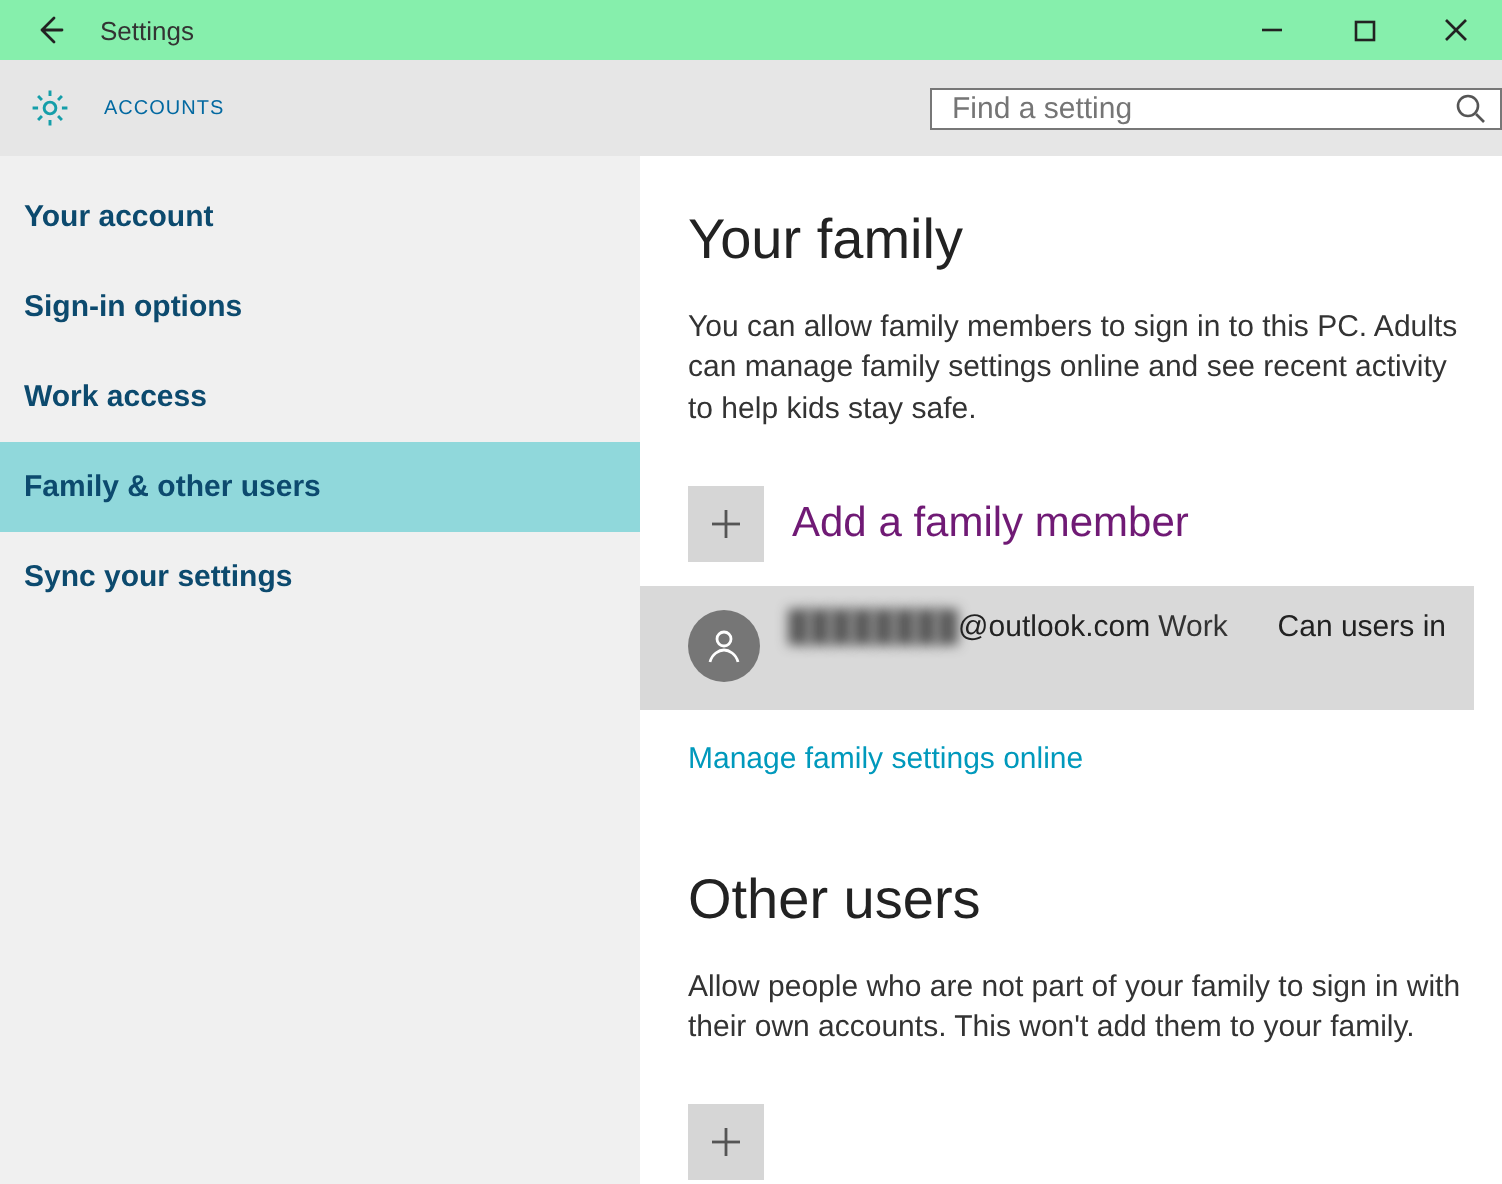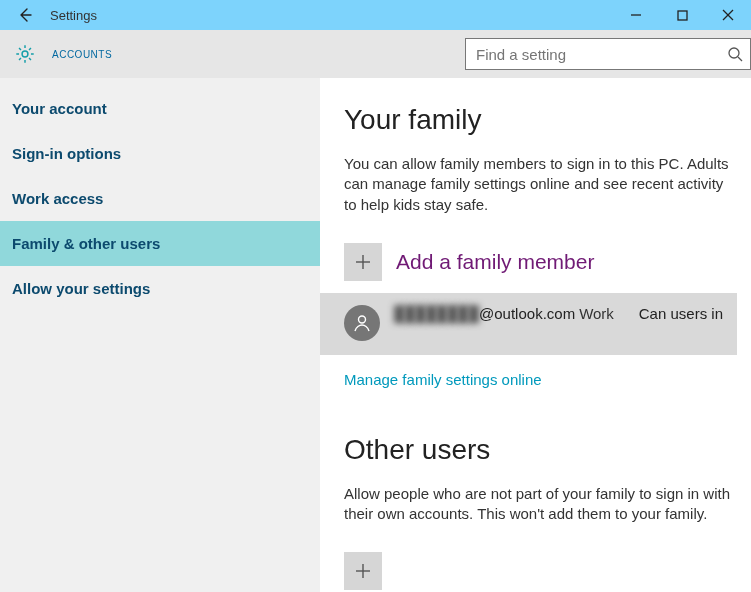--- a/index.html
+++ b/index.html
@@ -8,21 +8,21 @@
     font-family: "Segoe UI", Tahoma, sans-serif;
     font-size: 14px;
     color: #222;
     background: #fff;
     width: 751px; height: 592px;
     overflow: hidden;
   }
   
   .titlebar {
     height: 30px;
-    background: #7dd3fc;
+    background: #86efac;
     display: flex;
     align-items: center;
     padding-left: 10px;
   }
   .titlebar .back {
     width: 30px; height: 30px;
     display:flex; align-items:center; justify-content:center;
     cursor:pointer;
   }
   .titlebar .title {
@@ -52,21 +52,21 @@
   .sectiontitle {
     padding-left: 12px;
     font-size: 10px;
     letter-spacing: 0.5px;
     color: #0369a1;
     font-weight: 400;
   }
   .headerrow .spacer { flex:1; }
   .searchwrap {
     width: 286px;
-    height: 32px;
+    height: 21px;
     border: 1.5px solid #777;
     background: #fff;
     display:flex;
     align-items:center;
     margin-right: 0px;
   }
   .searchwrap input {
     flex:1;
     border:none;
     outline:none;
@@ -234,21 +234,21 @@
     <div class="navitem">
       <span>Sign-in options</span>
     </div>
     <div class="navitem">
       <span>Work access</span>
     </div>
     <div class="navitem selected">
       <span>Family &amp; other users</span>
     </div>
     <div class="navitem">
-      <span>Allow your settings</span>
+      <span>Sync your settings</span>
     </div>
   </div>
 
   <div class="content">
 
     <div class="h1">Your family</div>
     <div class="para">You can allow family members to sign in to this PC. Adults can manage family settings online and see recent activity to help kids stay safe.</div>
 
     <div class="addrow">
       <div class="plusbox">

